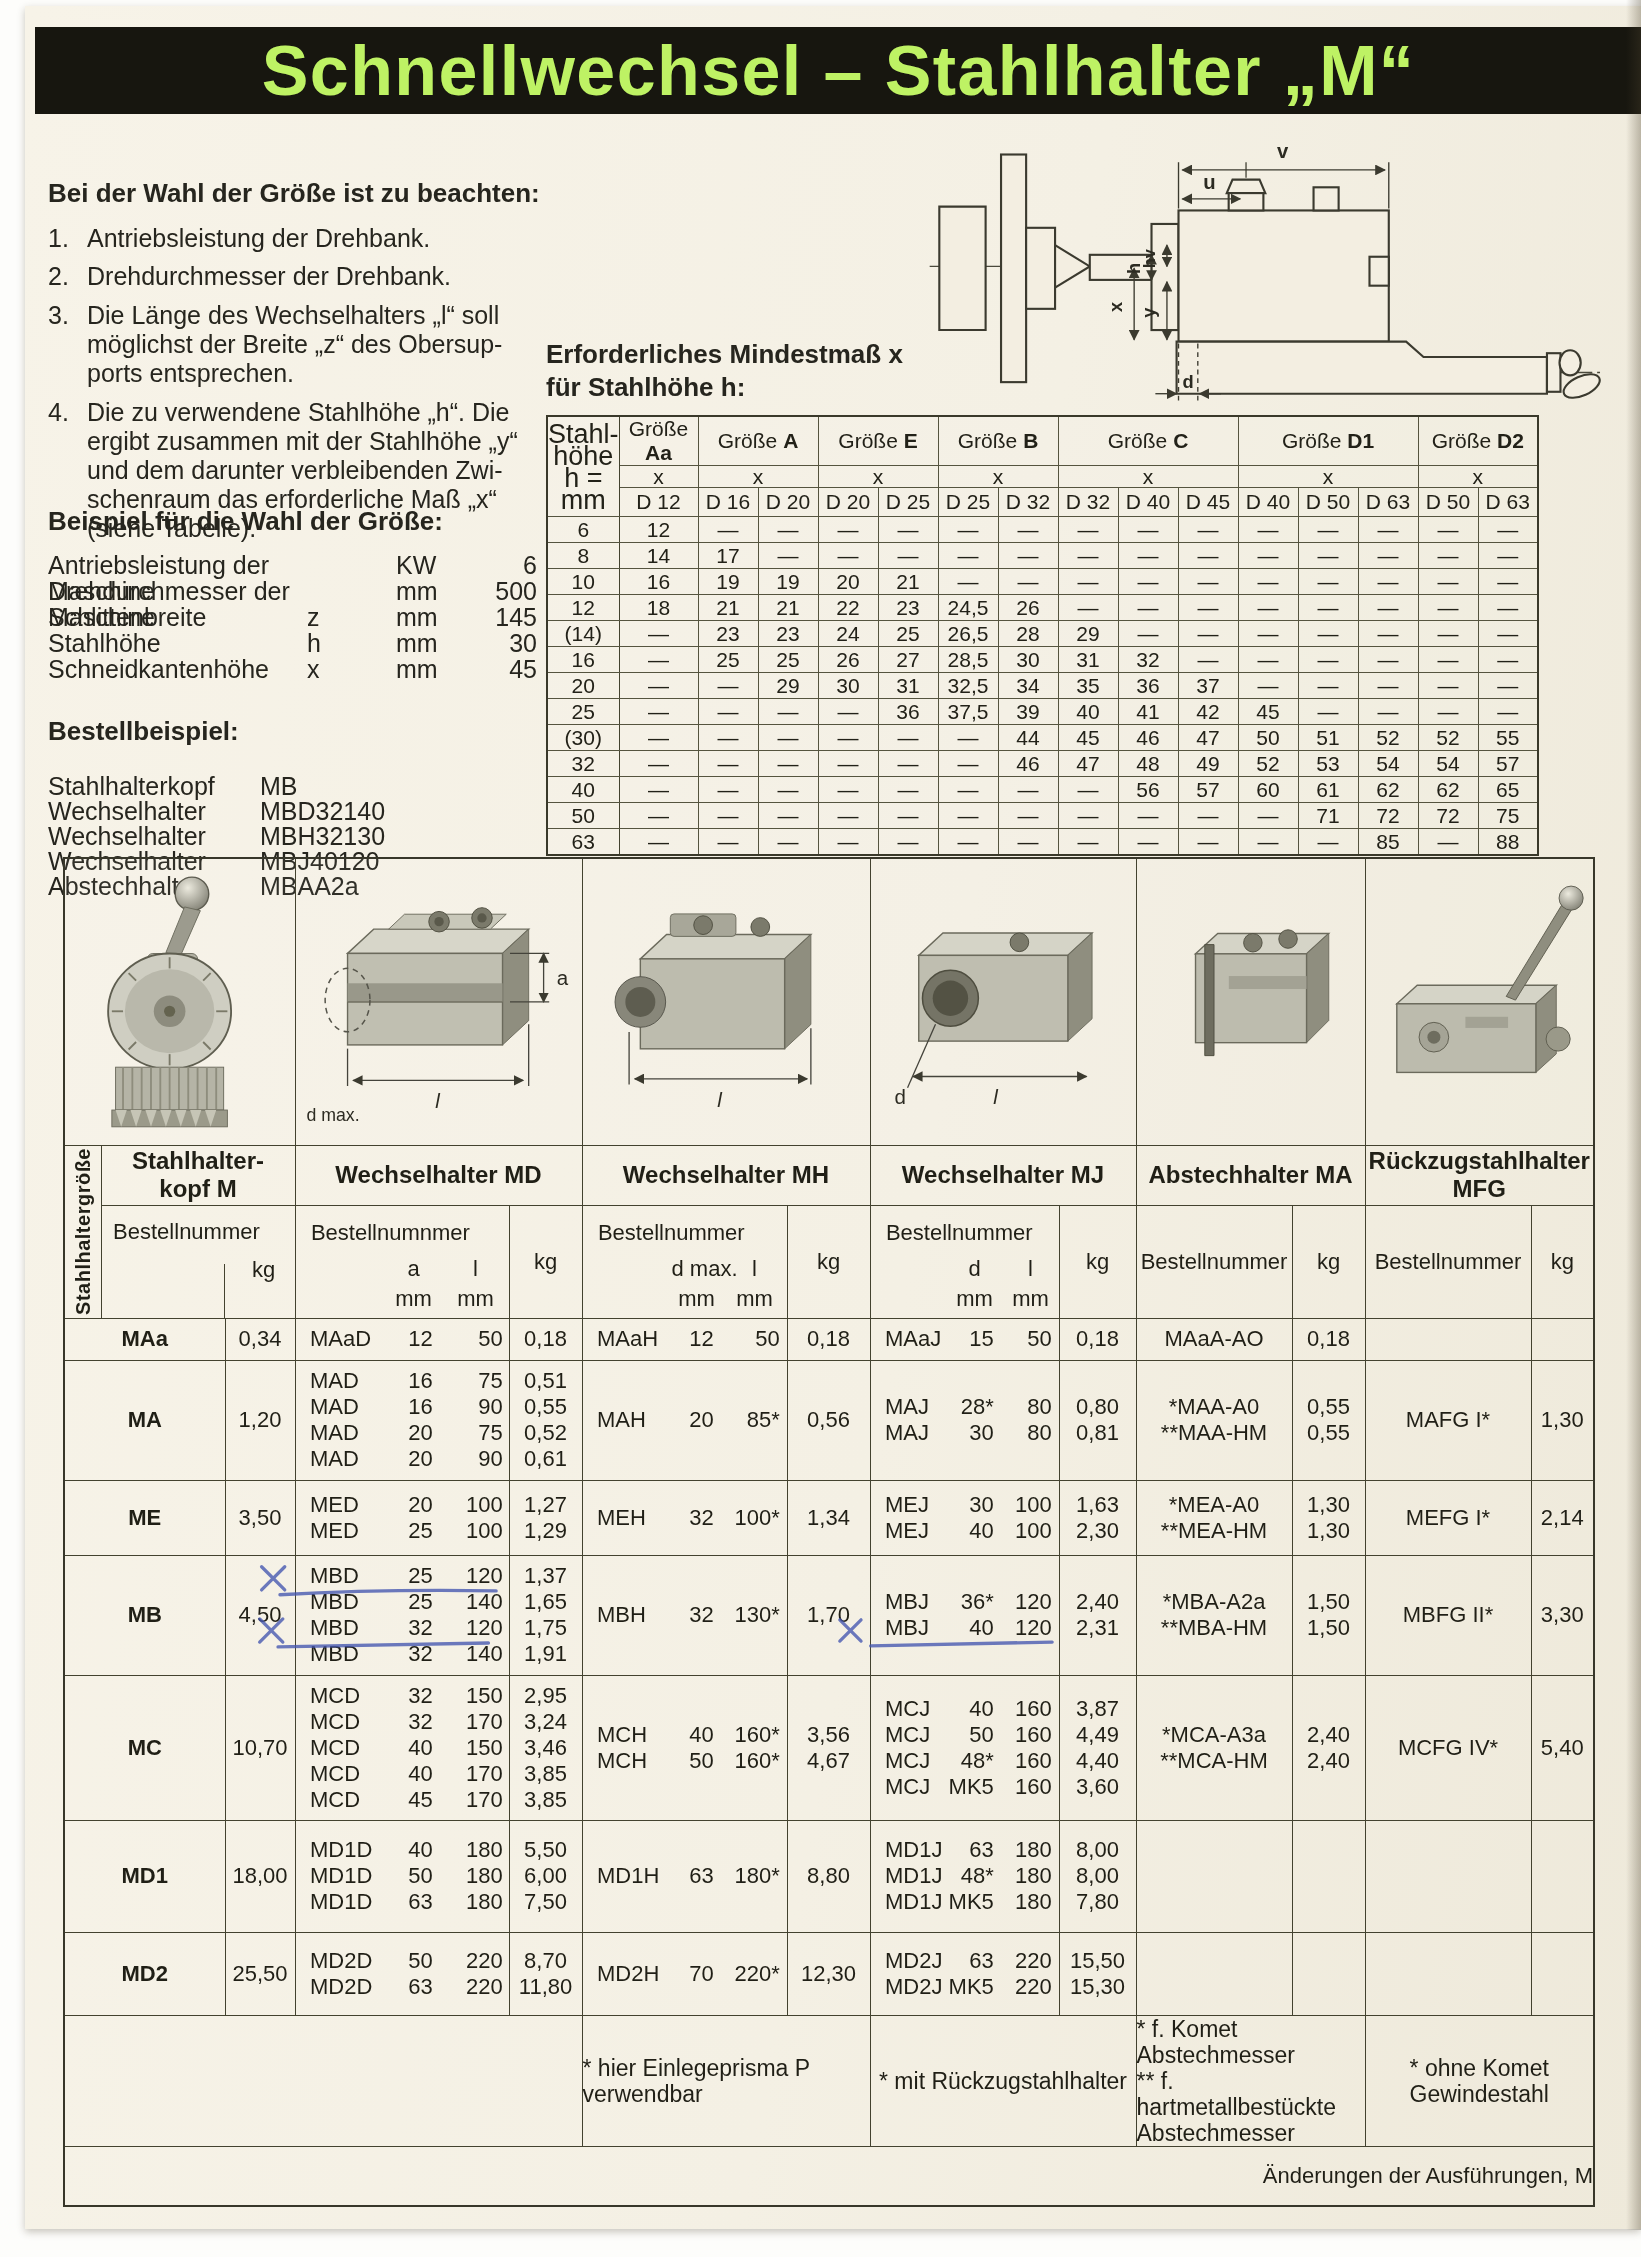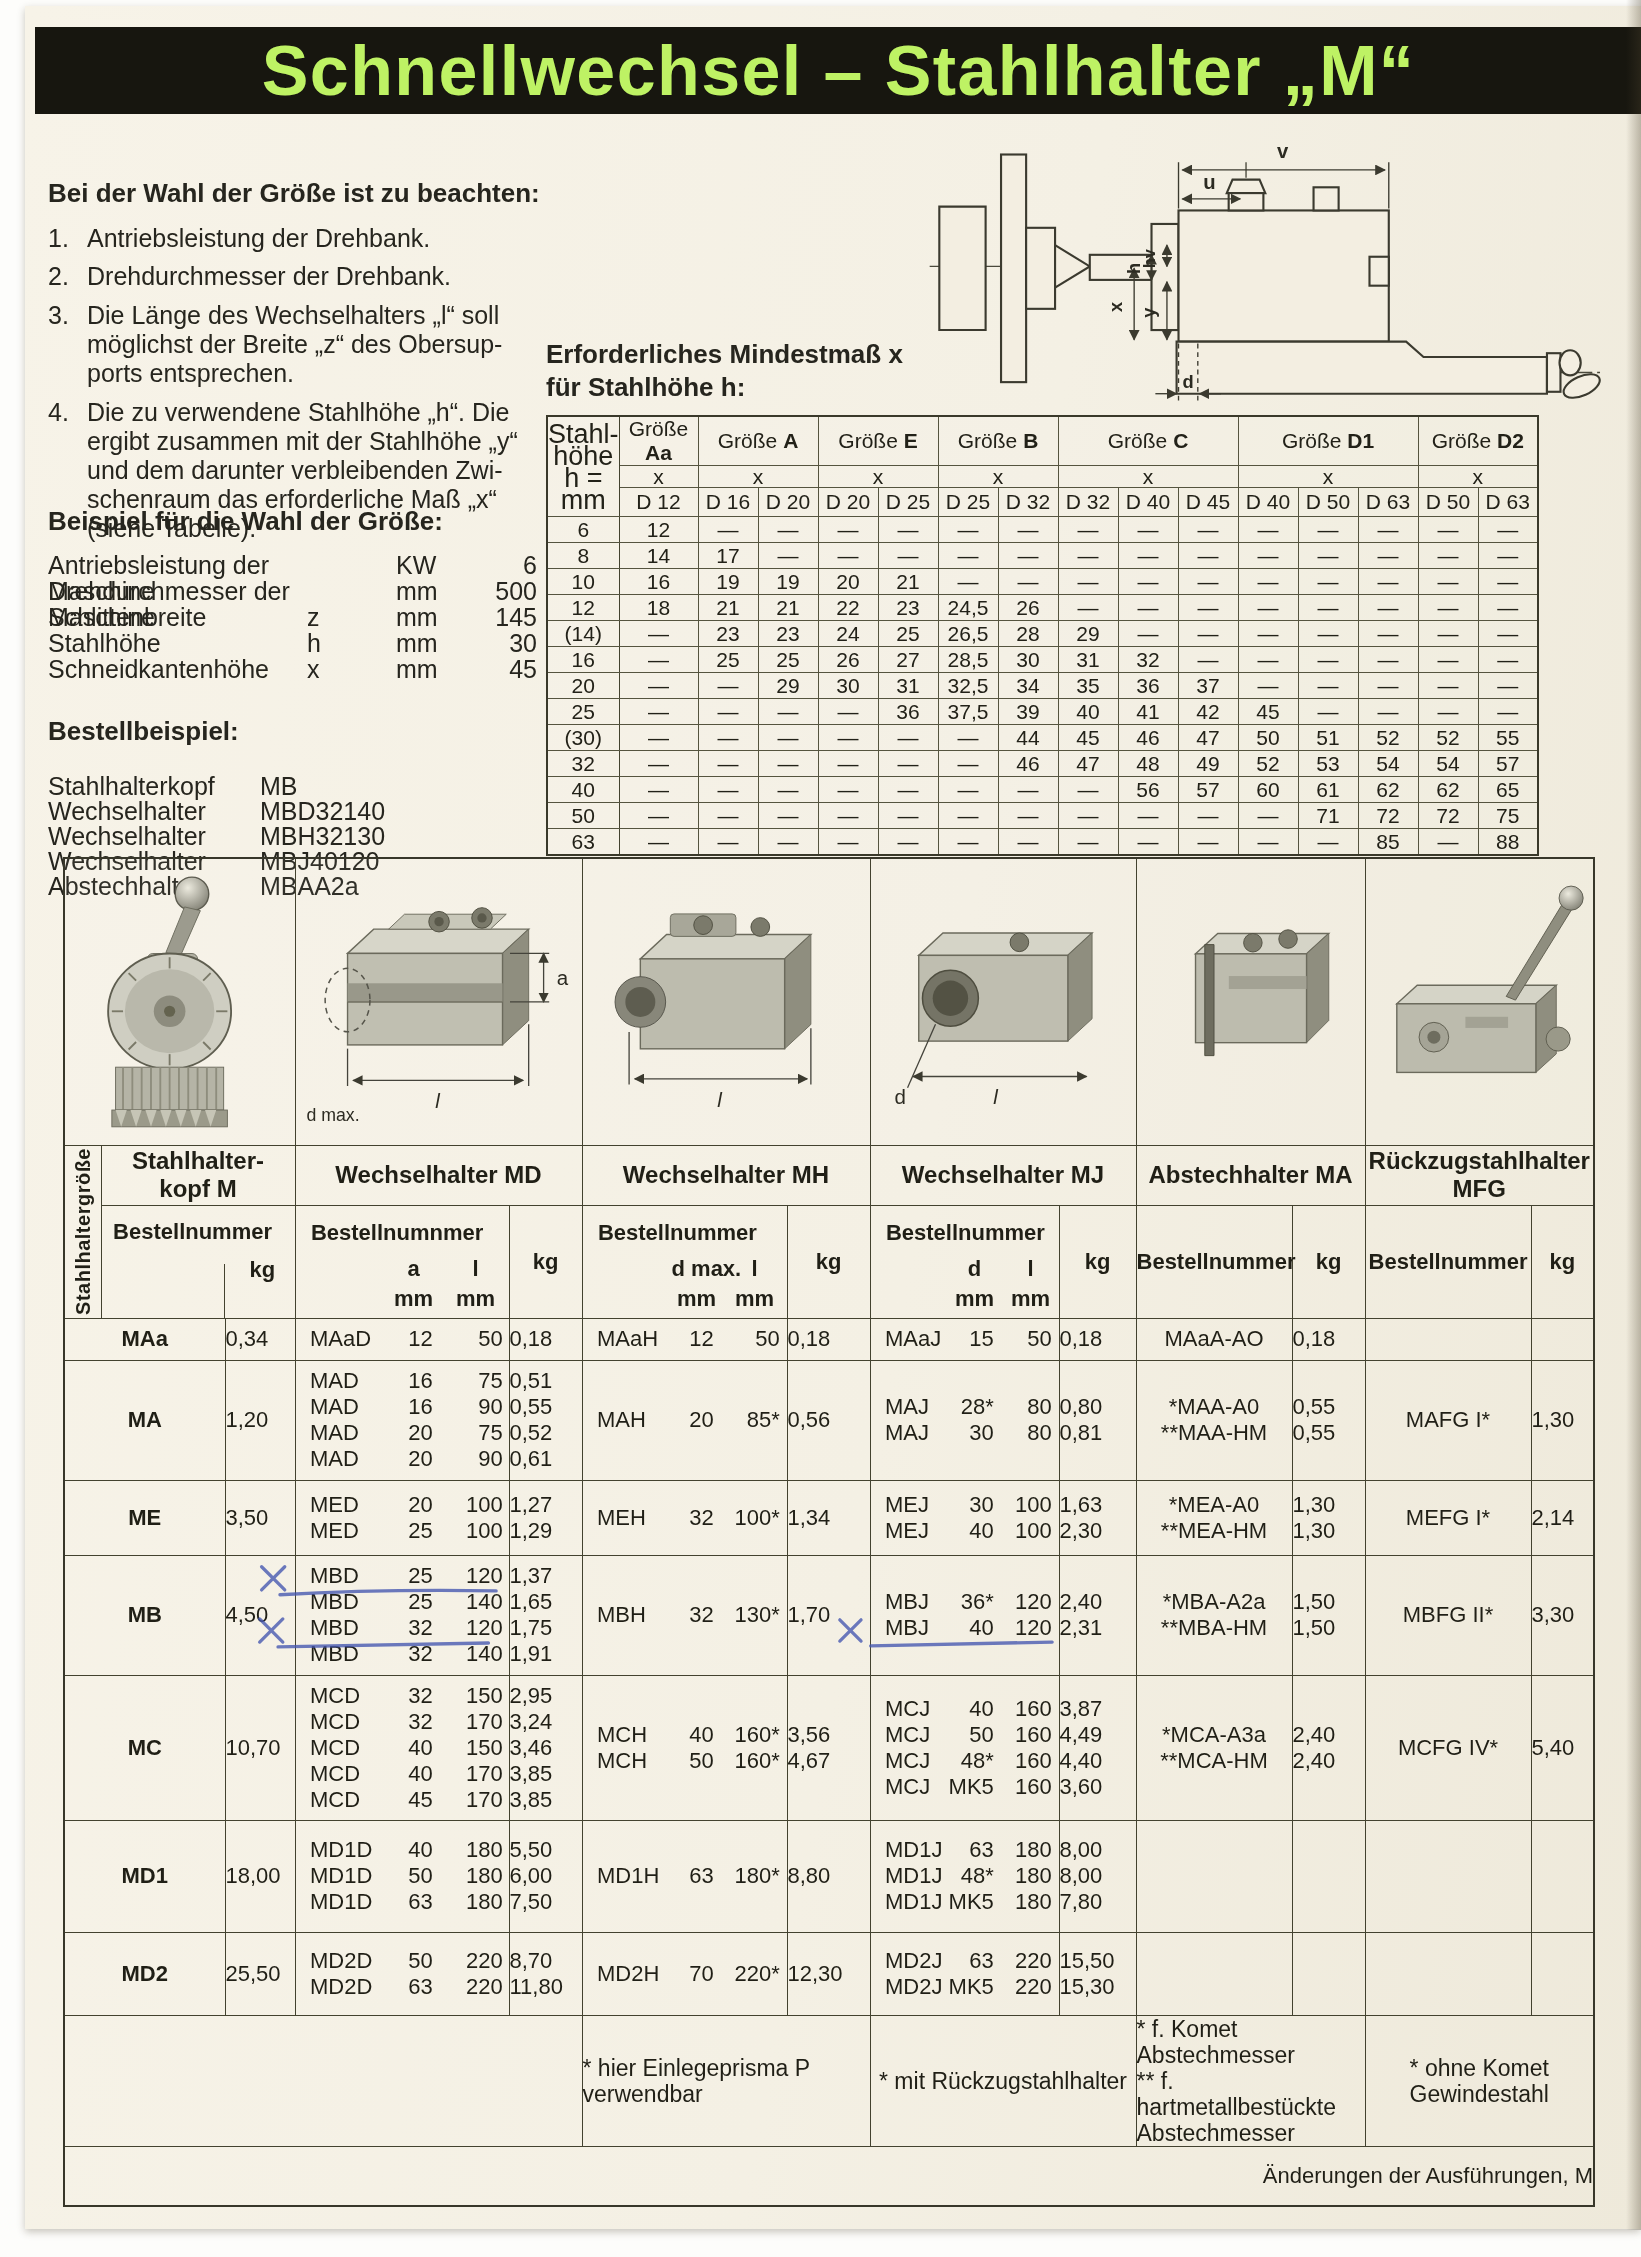--- a/index.html
+++ b/index.html
@@ -47,39 +47,39 @@
   .drawing svg{width:100%;height:100%}
 
   
   .ptable{position:absolute;left:63px;top:857px;width:1530px;border-collapse:collapse;table-layout:fixed;border:2.9px solid #38372a}
   .ptable td,.ptable th{border:1.9px solid #43422f;vertical-align:middle;font-size:22px;color:#201f16;padding:0}
   .imgrow td{height:287px;vertical-align:middle;padding:3.9px;background:rgba(255,255,255,.05)}
   .imgrow svg{display:block;width:100%;height:277px}
   .ghead th{height:60px;font-weight:bold;font-size:24px;text-align:center;line-height:28px}
   .side{width:37px}
   .vside{writing-mode:vertical-rl;transform:rotate(180deg);font-weight:bold;font-size:20px;letter-spacing:0.5px;display:block;margin:0 auto}
-  .shead th{height:113px;font-weight:bold;text-align:center}
+  .shead th{height:113px;font-weight:normal;text-align:center}
   .sk{position:relative}
   .skbn{position:absolute;left:11.6px;top:13.5px;font-size:22px}
   .skkg{position:absolute;right:19.3px;bottom:35px;font-size:22px}
   .skdiv{position:absolute;left:122px;top:52%;bottom:0;width:1.9px;background:#43422f}
   .so{vertical-align:top}
   .sbn{text-align:left;padding:11.6px 0 7.7px 15.4px;font-size:22px}
   .simple{vertical-align:middle;font-size:22px}
   .skg{font-size:22px}
   .pline{display:grid;height:26px;line-height:26px}
   .dims{height:30px;line-height:30px}
   .mdg .pline{grid-template-columns:91px 54px 70px}
   .mhg .pline{grid-template-columns:89px 50px 66px}
   .mjg .pline{grid-template-columns:77px 54px 58px}
   .pline .nm{text-align:left;padding-left:14.5px}
   .pline .v1,.pline .v2{text-align:right;padding-right:7.7px}
   .dims .v1,.dims .v2{text-align:center;padding:0;white-space:nowrap}
   .ordc{padding:4.8px 0}
-  .kgc{text-align:left}
+  .kgc{text-align:center}
   .kgc .kln,.mac .kln{height:26px;line-height:26px}
   .mac{text-align:center}
   .lblc{font-weight:bold;font-size:24px;text-align:center}
   .mfgc{text-align:center}
   .fnrow td{height:104px;font-size:23px;line-height:26px;vertical-align:middle}
   .fn{padding:5.8px 5.8px 5.8px 13.5px;text-align:left}
   .fn-c{text-align:center;padding-left:5.8px}
   .fn-sm{font-size:19.3px;line-height:24px}
   .btrow td{height:60px}
   .bnote{text-align:right;font-size:25px;padding-right:5.8px;vertical-align:middle}

